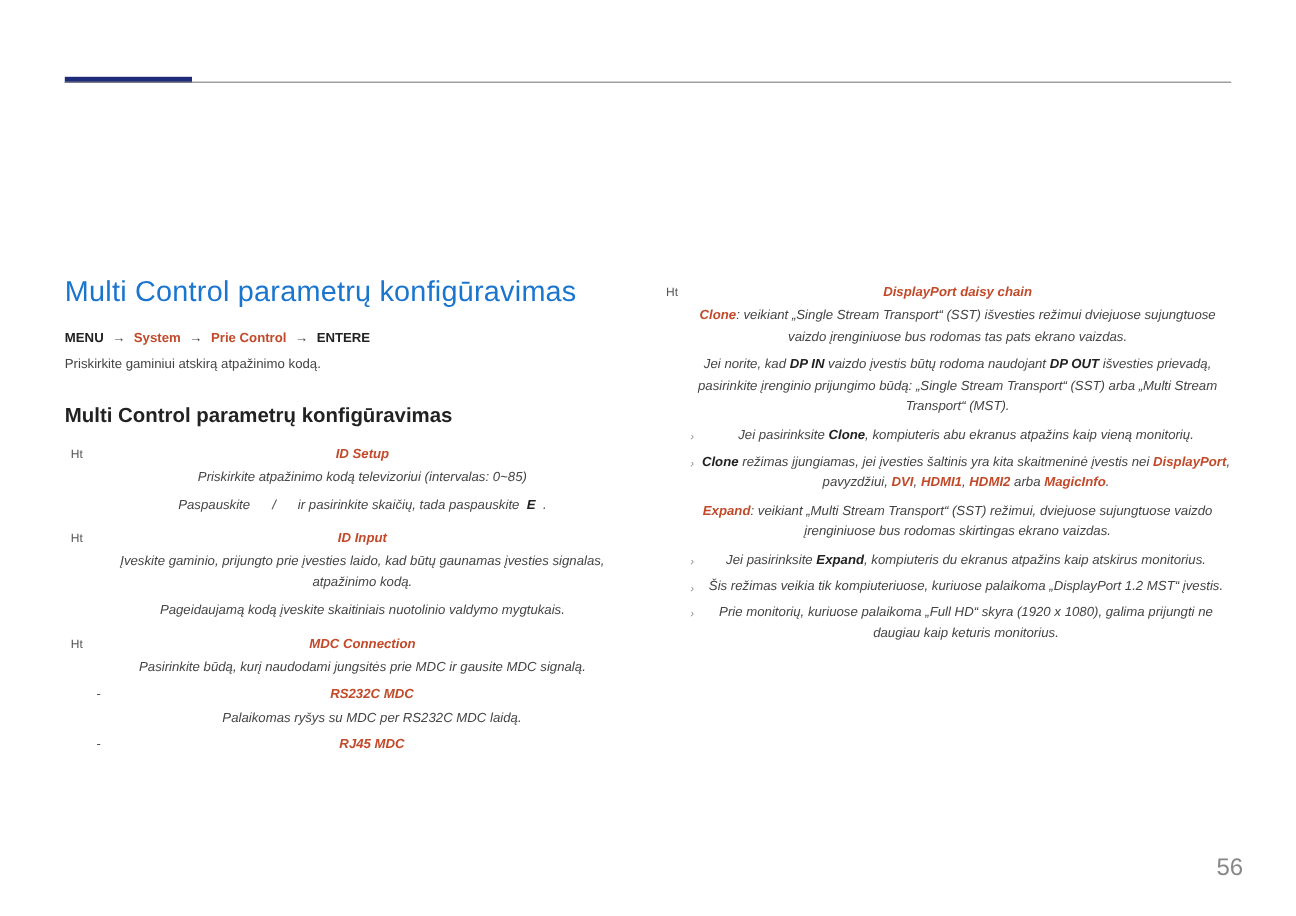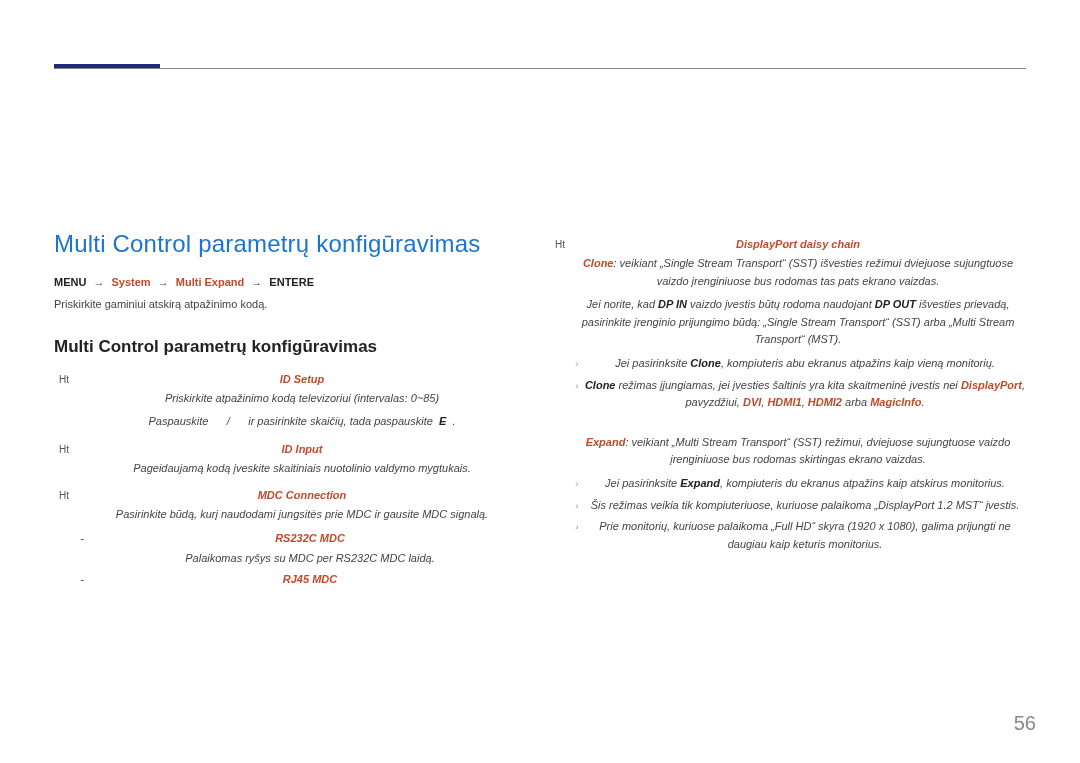--- a/index.html
+++ b/index.html
@@ -143,21 +143,21 @@
   <div class="content">
 
     <div class="col">
       <div class="heading1">Multi Control parametrų konfigūravimas</div>
 
       <div class="breadcrumb">
         <span class="bc-dark">MENU</span>
         <span class="bc-arrow">→</span>
         <span class="bc-red">System</span>
         <span class="bc-arrow">→</span>
-        <span class="bc-red">Multi Expand</span>
+        <span class="bc-red">Prie Control</span>
         <span class="bc-arrow">→</span>
         <span class="bc-enter">ENTER</span><span class="bc-enter">E</span>
       </div>
 
       <div class="desc">Priskirkite gaminiui atskirą atpažinimo kodą.</div>
 
       <div class="heading2">Multi Control parametrų konfigūravimas</div>
 
       <div class="item">
         <div class="bullet">Ht</div>
@@ -172,20 +172,21 @@
             <span>ir pasirinkite skaičių, tada paspauskite</span>
             &nbsp;<span class="bold">E</span>&nbsp;&nbsp;<span>.</span>
           </div>
         </div>
       </div>
 
       <div class="item">
         <div class="bullet">Ht</div>
         <div class="item-body">
           <span class="item-title">ID Input</span>
+          <div class="item-text">Įveskite gaminio, prijungto prie įvesties laido, kad būtų gaunamas įvesties signalas, atpažinimo kodą.</div>
           <div class="item-text">Pageidaujamą kodą įveskite skaitiniais nuotolinio valdymo mygtukais.</div>
         </div>
       </div>
 
       <div class="item">
         <div class="bullet">Ht</div>
         <div class="item-body">
           <span class="item-title">MDC Connection</span>
           <div class="item-text">Pasirinkite būdą, kurį naudodami jungsitės prie MDC ir gausite MDC signalą.</div>
 
@@ -227,21 +228,21 @@
             </div>
           </div>
 
           <div class="sub-item">
             <div class="chev">›</div>
             <div class="sub-body sub-text">
               <span class="bold">Clone</span><span> režimas įjungiamas, jei įvesties šaltinis yra kita skaitmeninė įvestis nei </span><span class="red">DisplayPort</span><span>, pavyzdžiui, </span><span class="red">DVI</span><span>, </span><span class="red">HDMI1</span><span>, </span><span class="red">HDMI2</span><span> arba </span><span class="red">MagicInfo</span><span>.</span>
             </div>
           </div>
 
-          <div class="item-text" style="margin-top:22px">
+          <div class="item-text" style="margin-top:6px">
             <span class="red">Expand</span><span>: veikiant „Multi Stream Transport“ (SST) režimui, dviejuose sujungtuose vaizdo įrenginiuose bus rodomas skirtingas ekrano vaizdas.</span>
           </div>
 
           <div class="sub-item">
             <div class="chev">›</div>
             <div class="sub-body sub-text">
               <span>Jei pasirinksite </span><span class="bold">Expand</span><span>, kompiuteris du ekranus atpažins kaip atskirus monitorius.</span>
             </div>
           </div>
 

